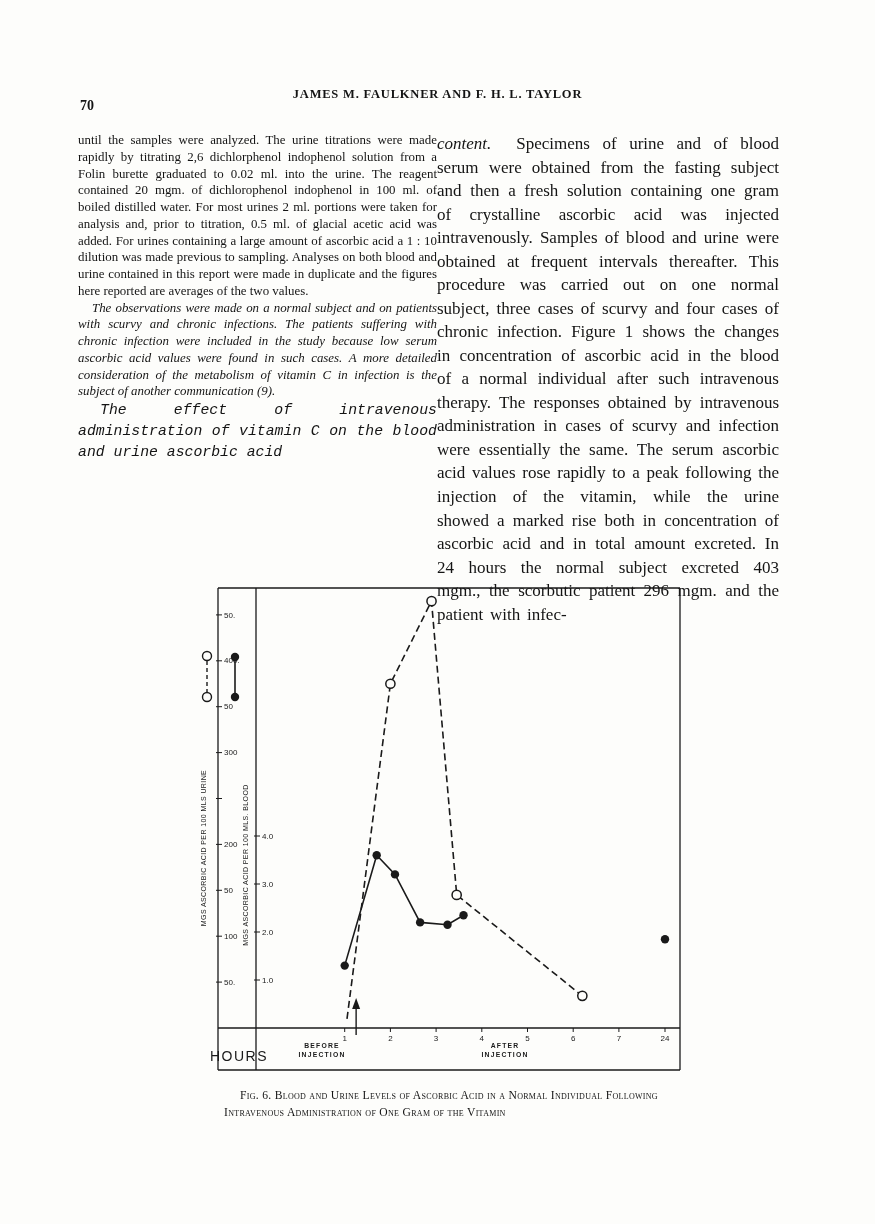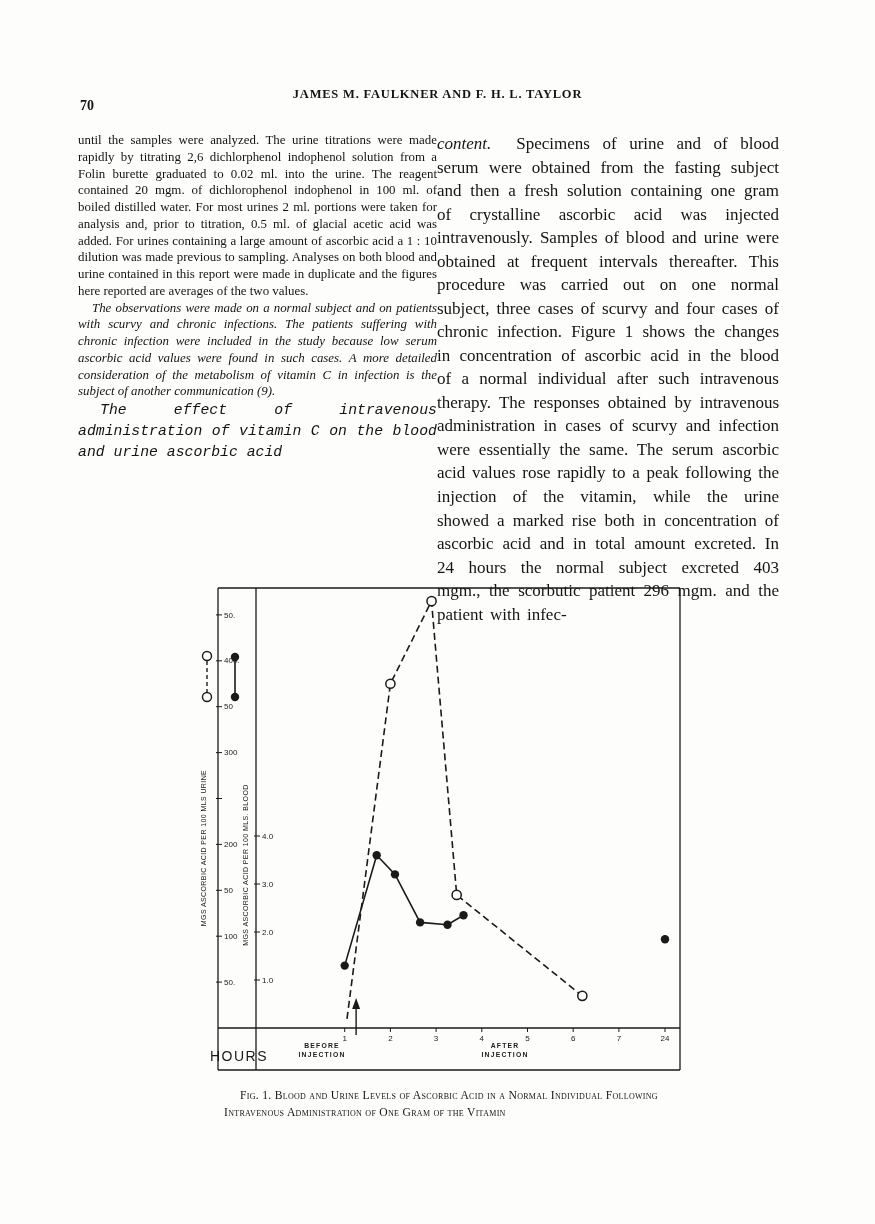--- a/index.html
+++ b/index.html
@@ -142,17 +142,17 @@
         <path d="M169.7 382.6 L201.7 272.2 L220.0 291.4 L245.1 339.4 L272.5 341.8 L288.5 332.2" fill="none" stroke="#1a1a1a" stroke-width="1.6"></path>
         <circle cx="169.7" cy="382.6" r="4.2" fill="#1a1a1a"></circle>
         <circle cx="201.69" cy="272.2" r="4.2" fill="#1a1a1a"></circle>
         <circle cx="219.97000000000003" cy="291.4" r="4.2" fill="#1a1a1a"></circle>
         <circle cx="245.10500000000002" cy="339.4" r="4.2" fill="#1a1a1a"></circle>
         <circle cx="272.525" cy="341.8" r="4.2" fill="#1a1a1a"></circle>
         <circle cx="288.52" cy="332.2" r="4.2" fill="#1a1a1a"></circle>
         <circle cx="490" cy="356.2" r="4.2" fill="#1a1a1a"></circle>
       </svg>
     <figcaption>
-      <span class="smallcaps"><span>Fig. 1.</span> <span>Blood and Urine Levels of Ascorbic Acid in a Normal Individual Following Intravenous Administration of One Gram of the Vitamin</span></span>
+      <span class="smallcaps"><span>Fig. 6.</span> <span>Blood and Urine Levels of Ascorbic Acid in a Normal Individual Following Intravenous Administration of One Gram of the Vitamin</span></span>
     </figcaption>
   </figure>
 
 </div>
 
 </body></html>

